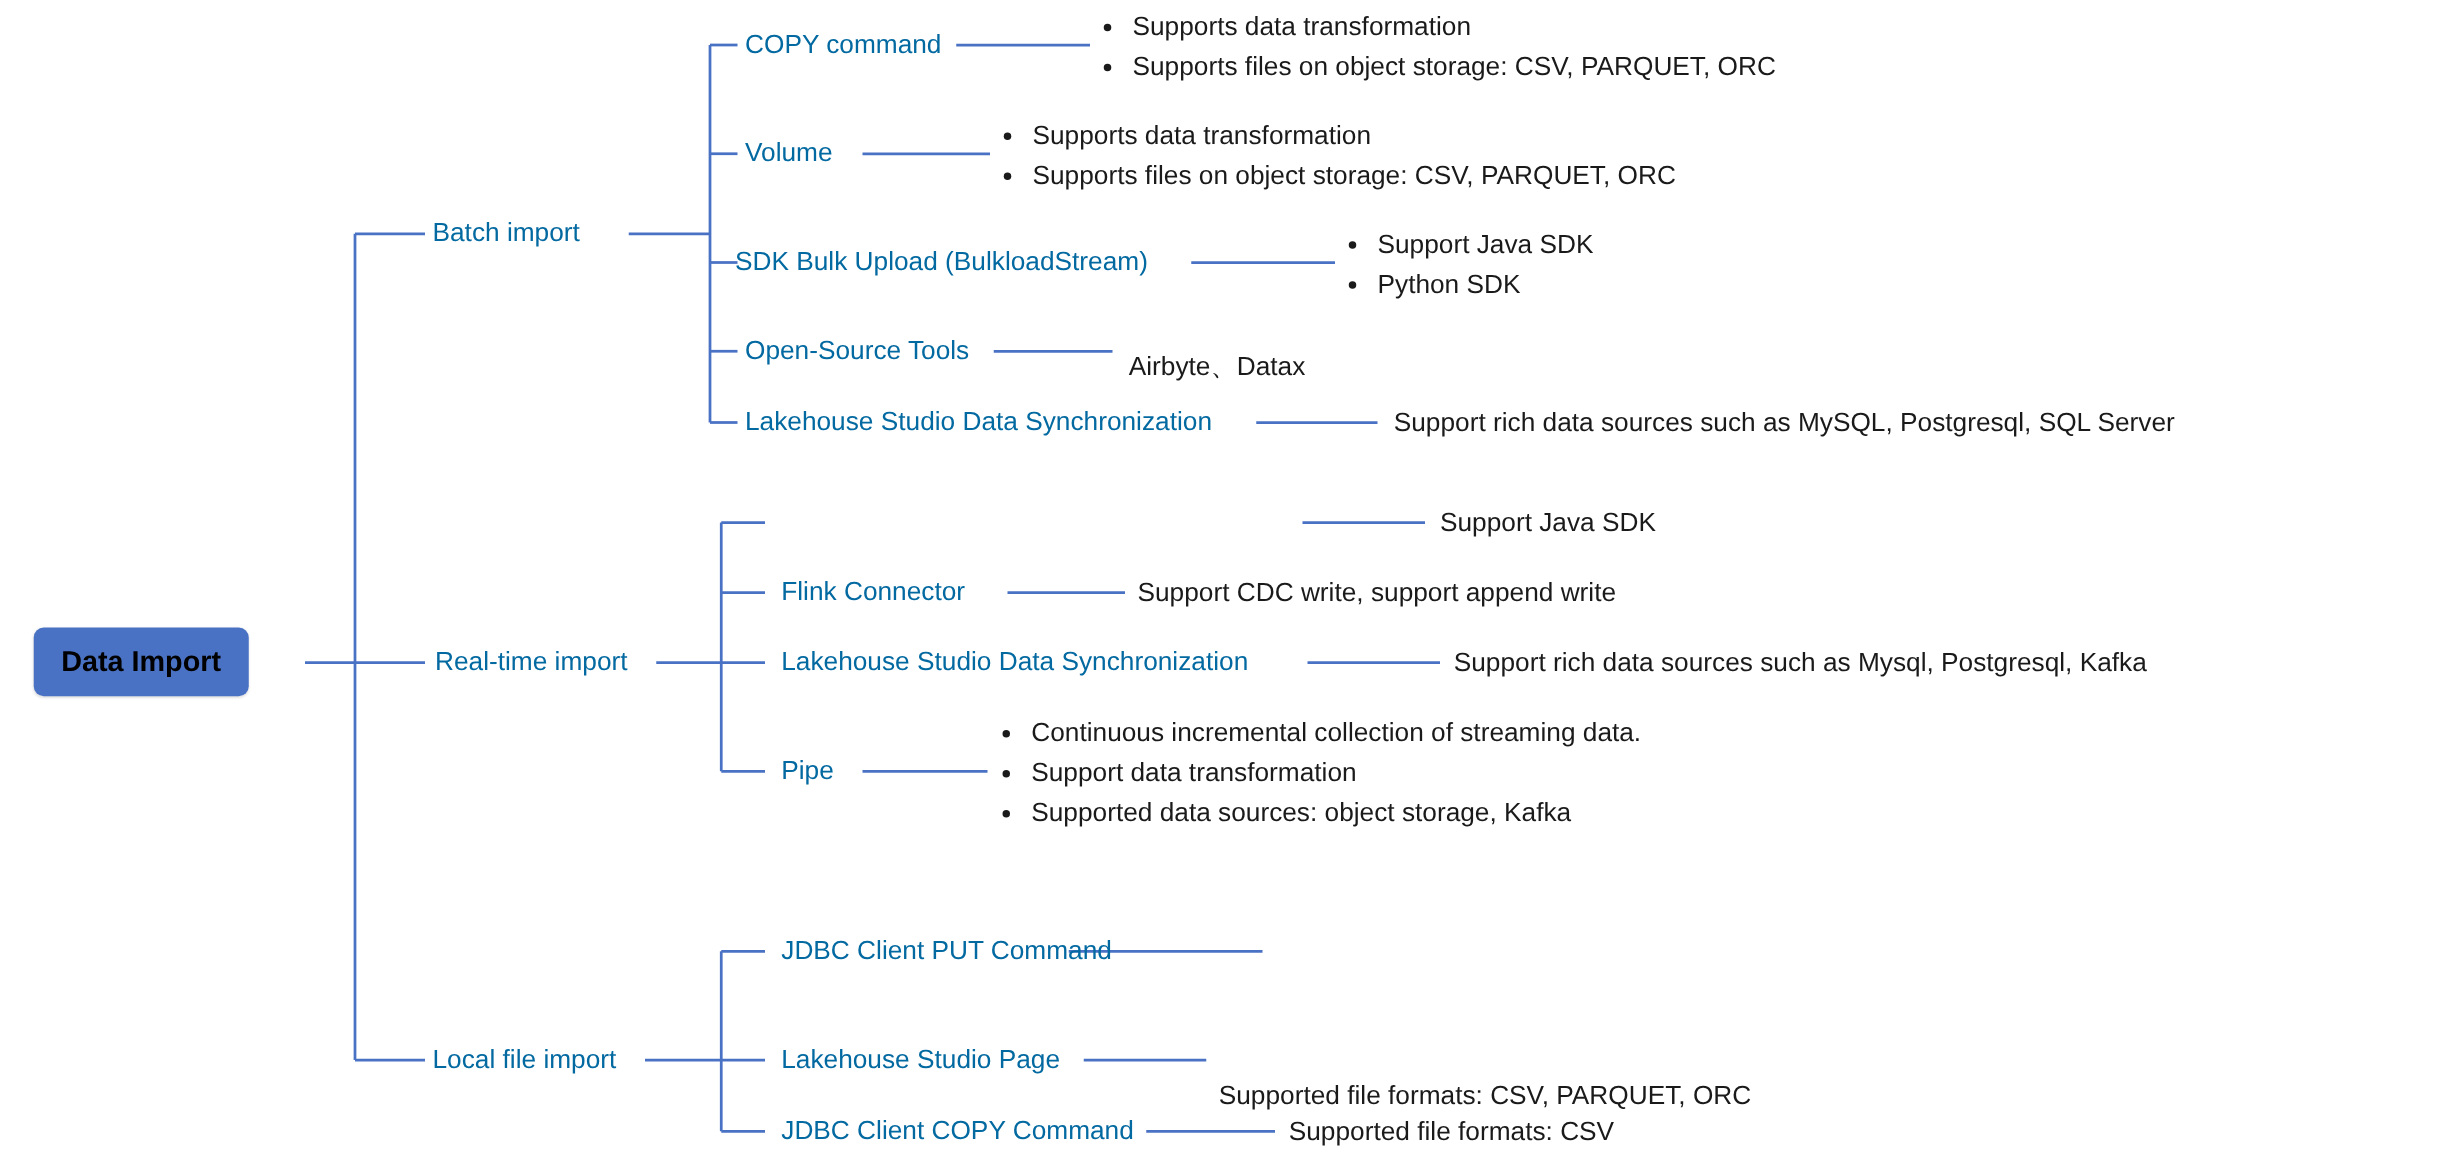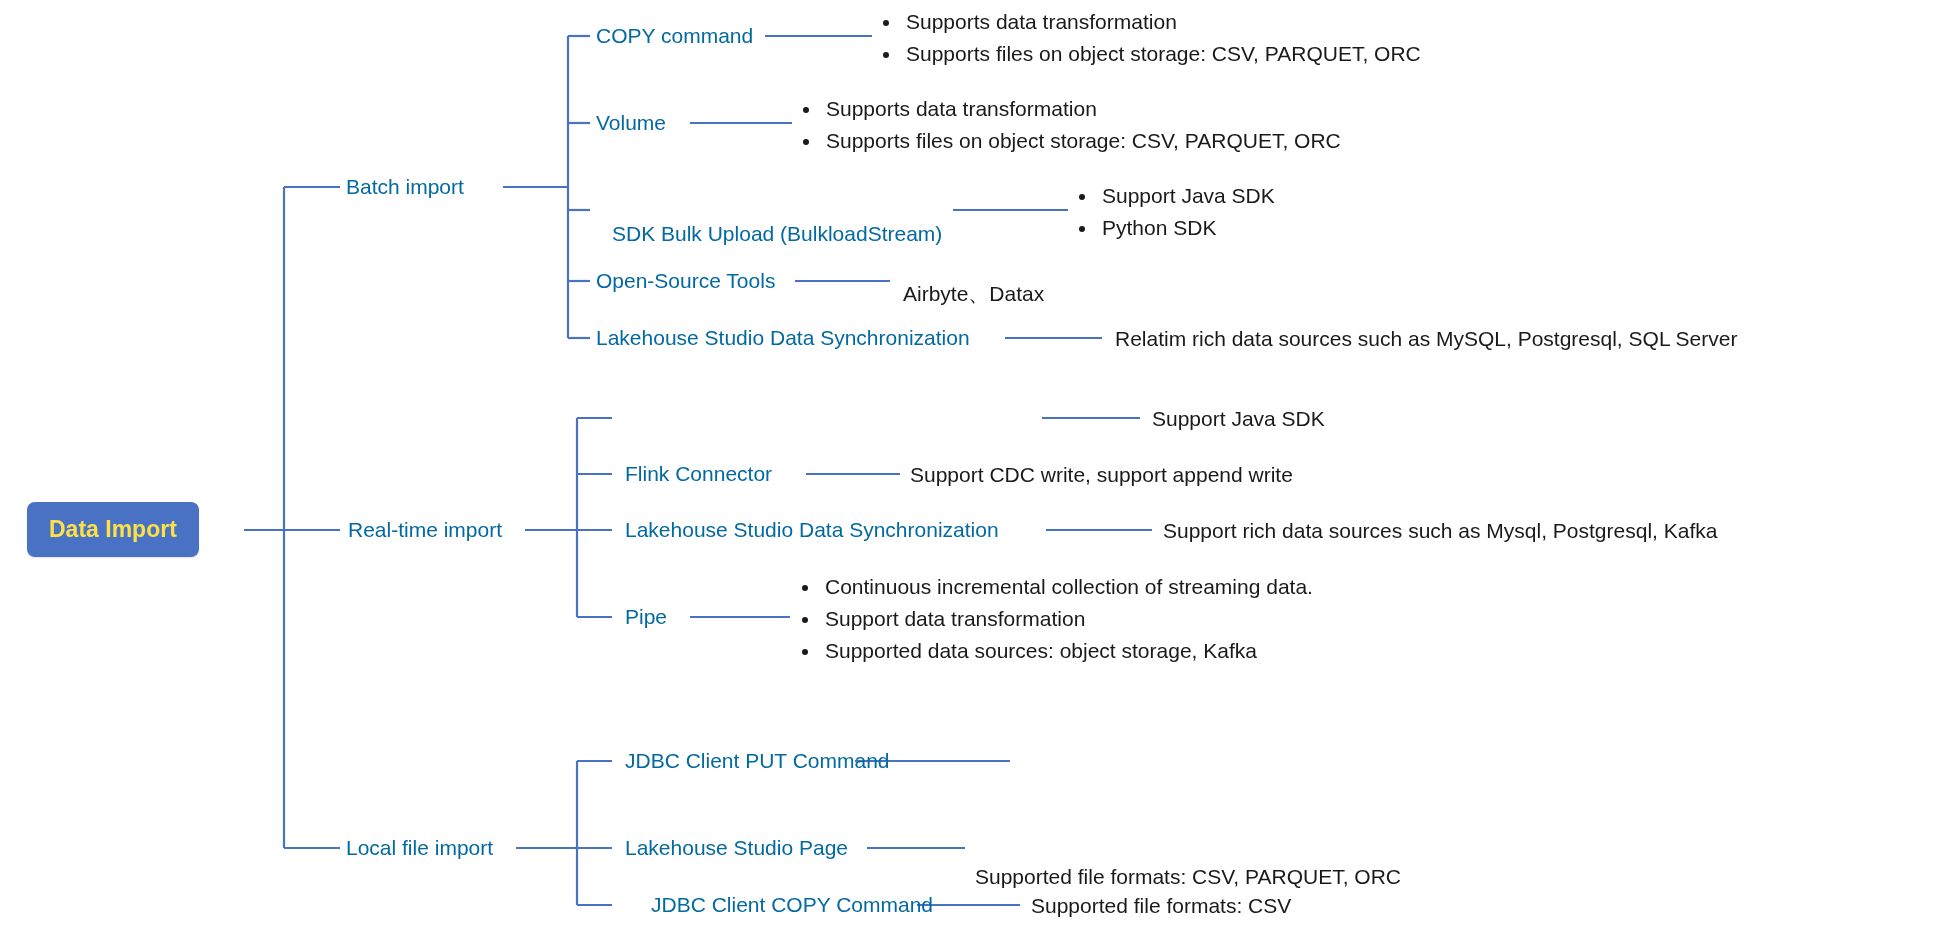--- a/index.html
+++ b/index.html
@@ -25,21 +25,21 @@
   .node {
     position: absolute;
     white-space: nowrap;
     font-size: 21px;
     line-height: 26px;
     color: #0369a1;
   }
   .root-node {
     position: absolute;
     background: #4a72c4;
-    color: #fde047;
+    color: #000000;
     font-weight: bold;
     font-size: 23px;
     border-radius: 8px;
     padding: 14px 22px;
     white-space: nowrap;
     box-shadow: 0 1px 2px rgba(0,0,0,0.12);
   }
   .l1 { font-size: 21px; }
   .l2 { font-size: 21px; }
   .leaf-list {
@@ -135,33 +135,33 @@
   </div>
 
   <div class="node l2" style="left:596px; top:110px;">Volume</div>
   <div class="leaf-list" style="left:798px; top:93px;">
     <ul>
       <li>Supports data transformation</li>
       <li>Supports files on object storage: CSV, PARQUET, ORC</li>
     </ul>
   </div>
 
-  <div class="node l2" style="left:612px; top:197px;margin-top:24px;">SDK Bulk Upload (BulkloadStream)</div>
+  <div class="node l2" style="left:588px; top:197px;">SDK Bulk Upload (BulkloadStream)</div>
   <div class="leaf-list" style="left:1074px; top:180px;">
     <ul>
       <li>Support Java SDK</li>
       <li>Python SDK</li>
     </ul>
   </div>
 
   <div class="node l2" style="left:596px; top:268px;">Open-Source Tools</div>
   <div class="leaf-plain" style="left:903px; top:280px;">Airbyte、Datax</div>
 
   <div class="node l2" style="left:596px; top:325px;">Lakehouse Studio Data Synchronization</div>
-  <div class="leaf-plain" style="left:1115px; top:325px;">Relatim rich data sources such as MySQL, Postgresql, SQL Server</div>
+  <div class="leaf-plain" style="left:1115px; top:325px;">Support rich data sources such as MySQL, Postgresql, SQL Server</div>
 
   <div class="node l1" style="left:348px; top:517px;">Real-time import</div>
 
   <div class="leaf-plain" style="left:1152px; top:405px;">Support Java SDK</div>
 
   <div class="node l2" style="left:625px; top:461px;">Flink Connector</div>
   <div class="leaf-plain" style="left:910px; top:461px;">Support CDC write, support append write</div>
 
   <div class="node l2" style="left:625px; top:517px;">Lakehouse  Studio Data Synchronization</div>
   <div class="leaf-plain" style="left:1163px; top:517px;">Support rich data sources such as Mysql, Postgresql, Kafka</div>
@@ -175,16 +175,16 @@
     </ul>
   </div>
 
   <div class="node l1" style="left:346px; top:835px;">Local file import</div>
 
   <div class="node l2" style="left:625px; top:748px;">JDBC Client PUT Command</div>
 
   <div class="node l2" style="left:625px; top:835px;">Lakehouse Studio Page</div>
   <div class="leaf-plain" style="left:975px; top:835px;margin-top:28px;">Supported file formats: CSV, PARQUET, ORC</div>
 
-  <div class="node l2" style="left:625px; top:892px;margin-left:26px;">JDBC Client COPY Command</div>
+  <div class="node l2" style="left:625px; top:892px;">JDBC Client COPY Command</div>
   <div class="leaf-plain" style="left:1031px; top:892px;">Supported file formats: CSV</div>
 
 </div>
 
 </body></html>

